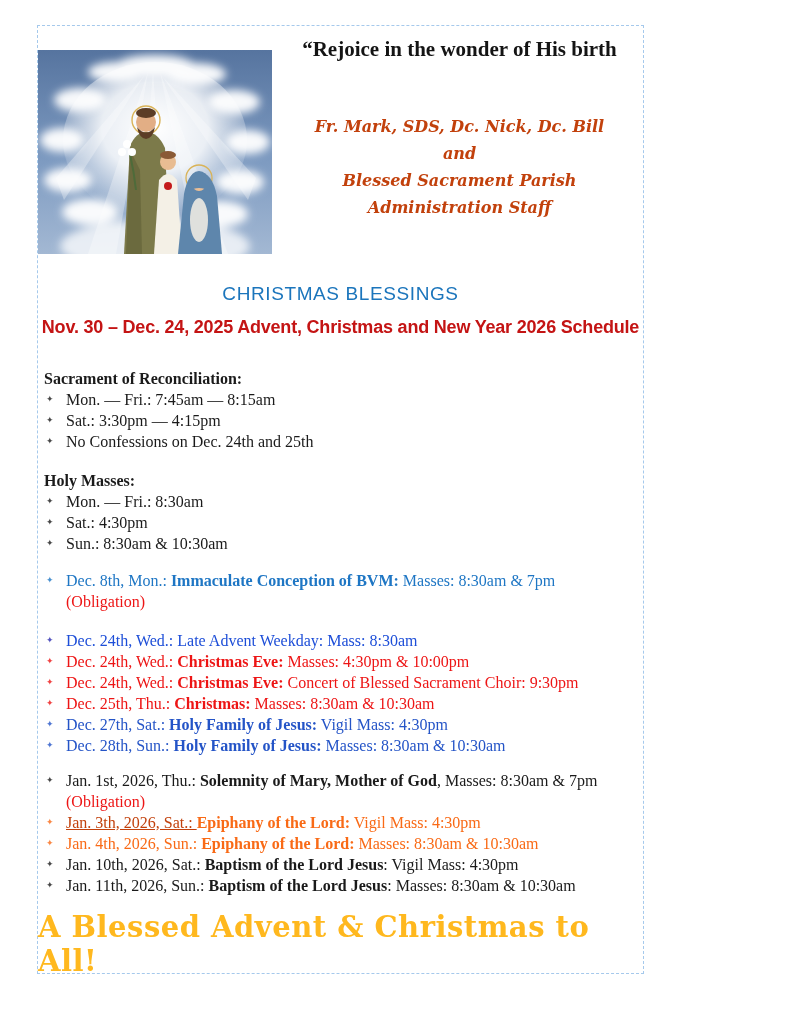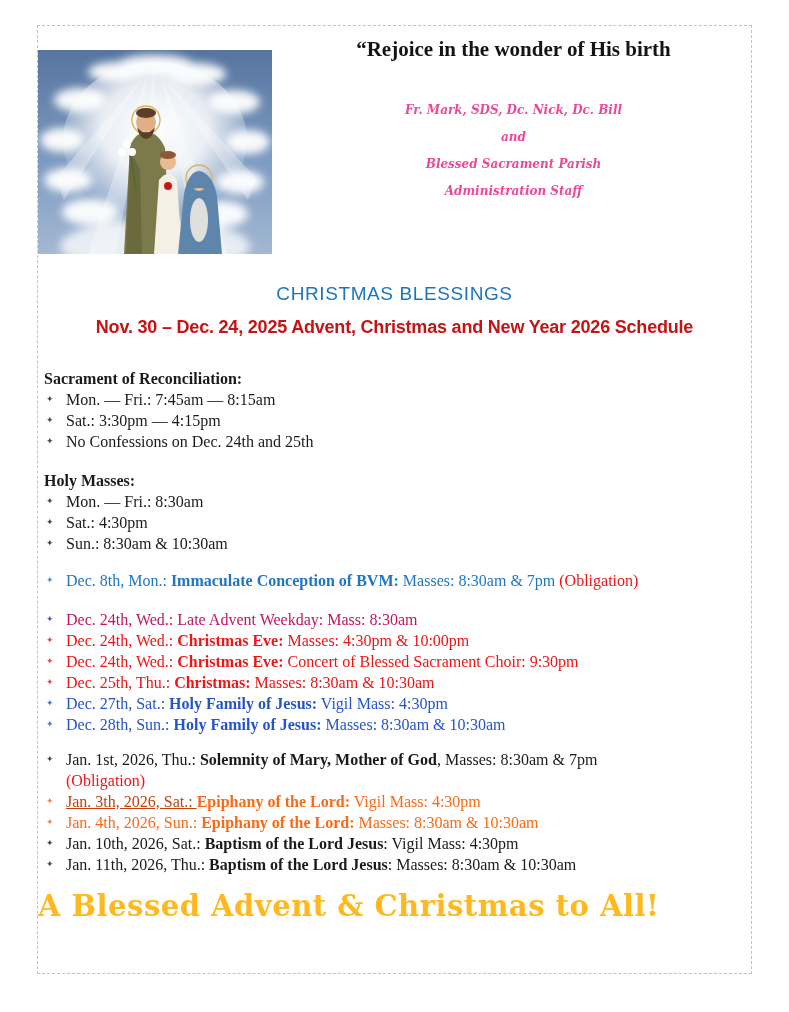--- a/index.html
+++ b/index.html
@@ -1,36 +1,36 @@
 <!DOCTYPE html>
 <html><head>
 <meta charset="utf-8">
 <style>
   * { margin:0; padding:0; box-sizing:border-box; }
   html,body { width:789px; height:1012px; background:#ffffff; overflow:hidden;
               font-family:"Liberation Serif", serif; }
   .page {
-    position:absolute; left:37px; top:25px; width:715px; height:949px;
+    position:absolute; left:37px; top:25px; width:607px; height:949px;
     background:#ffffff; border:1px dashed #A5C9EC;
   }
   
   .header { position:relative; height:229px; }
   .holy-family {
     position:absolute; left:0; top:24px; width:234px; height:204px; overflow:hidden;
   }
   .header-right {
     position:absolute; left:242px; right:4px; top:8px; text-align:center;
   }
   .quote {
     font-family:"Liberation Serif", serif; font-weight:bold;
     font-size:21px; line-height:31px; color:#141414;
   }
   .signature {
-    margin-top:32px; font-family:"DejaVu Serif", serif;
-    font-style:italic; font-weight:bold; font-size:12px; line-height:27px; color:#ec4899;
+    margin-top:48px; font-family:"DejaVu Serif", serif;
+    font-style:italic; font-weight:bold; font-size:16px; line-height:27px; color:#c2410c;
   }
   
   .title-blessings {
     margin-top:28px; text-align:center;
     font-family:"Liberation Sans", sans-serif; font-weight:normal;
     font-size:19px; letter-spacing:0.6px;
   }
   .title-schedule {
     margin-top:12px; text-align:center;
     font-family:"Liberation Sans", sans-serif; font-weight:bold; font-size:18px;
@@ -186,21 +186,21 @@
       </div>
       <div class="group">
         <div class="item">
           <span class="bullet" style="color: rgb(30, 118, 196);">✦</span>
           <span class="line"><span class="run" style="color: rgb(30, 118, 196);">Dec. 8th, Mon.: </span><span class="run b" style="color: rgb(30, 118, 196);">Immaculate Conception of BVM:</span><span class="run" style="color: rgb(30, 118, 196);"> Masses: 8:30am &amp; 7pm </span><span class="run" style="color: rgb(237, 21, 21);">(Obligation)</span></span>
         </div>
       </div>
       <div class="group">
         <div class="item">
           <span class="bullet" style="color: rgb(43, 43, 176);">✦</span>
-          <span class="line"><span class="run" style="color: #be185d; text-align: center;">Dec. 24th, Wed.: Late Advent Weekday: Mass: 8:30am</span></span>
+          <span class="line"><span class="run" style="color: #1d4ed8; text-align: center;">Dec. 24th, Wed.: Late Advent Weekday: Mass: 8:30am</span></span>
         </div>
         <div class="item">
           <span class="bullet" style="color: rgb(237, 21, 21);">✦</span>
           <span class="line"><span class="run" style="color: rgb(237, 21, 21);">Dec. 24th, Wed.: </span><span class="run b" style="color: rgb(237, 21, 21);">Christmas Eve:</span><span class="run" style="color: rgb(237, 21, 21);"> Masses: 4:30pm &amp; 10:00pm</span></span>
         </div>
         <div class="item">
           <span class="bullet" style="color: rgb(237, 21, 21);">✦</span>
           <span class="line"><span class="run" style="color: rgb(237, 21, 21);">Dec. 24th, Wed.: </span><span class="run b" style="color: rgb(237, 21, 21);">Christmas Eve:</span><span class="run" style="color: rgb(237, 21, 21);"> Concert of Blessed Sacrament Choir: 9:30pm</span></span>
         </div>
         <div class="item">
@@ -228,20 +228,20 @@
         <div class="item">
           <span class="bullet" style="color: rgb(249, 106, 22);">✦</span>
           <span class="line"><span class="run" style="color: rgb(249, 106, 22); margin-top: 11px;">Jan. 4th, 2026, Sun.: </span><span class="run b" style="color: rgb(249, 106, 22);">Epiphany of the Lord:</span><span class="run" style="color: rgb(249, 106, 22);"> Masses: 8:30am &amp; 10:30am</span></span>
         </div>
         <div class="item">
           <span class="bullet" style="color: rgb(26, 26, 26);">✦</span>
           <span class="line"><span class="run" style="color: rgb(26, 26, 26);">Jan. 10th, 2026, Sat.: </span><span class="run b" style="color: rgb(26, 26, 26);">Baptism of the Lord Jesus</span><span class="run" style="color: rgb(26, 26, 26);">: Vigil Mass: 4:30pm</span></span>
         </div>
         <div class="item">
           <span class="bullet" style="color: rgb(26, 26, 26);">✦</span>
-          <span class="line"><span class="run" style="color: rgb(26, 26, 26);">Jan. 11th, 2026, Thu.: </span><span class="run b" style="color: rgb(26, 26, 26);">Baptism of the Lord Jesus</span><span class="run" style="color: rgb(26, 26, 26);">: Masses: 8:30am &amp; 10:30am</span></span>
+          <span class="line"><span class="run" style="color: rgb(26, 26, 26);">Jan. 11th, 2026, Sun.: </span><span class="run b" style="color: rgb(26, 26, 26);">Baptism of the Lord Jesus</span><span class="run" style="color: rgb(26, 26, 26);">: Masses: 8:30am &amp; 10:30am</span></span>
         </div>
       </div>
     </div>
 
   <div class="closing" style="color: rgb(255, 184, 30);">A Blessed Advent &amp; Christmas to All!</div>
 
 </div>
 
 </body></html>

